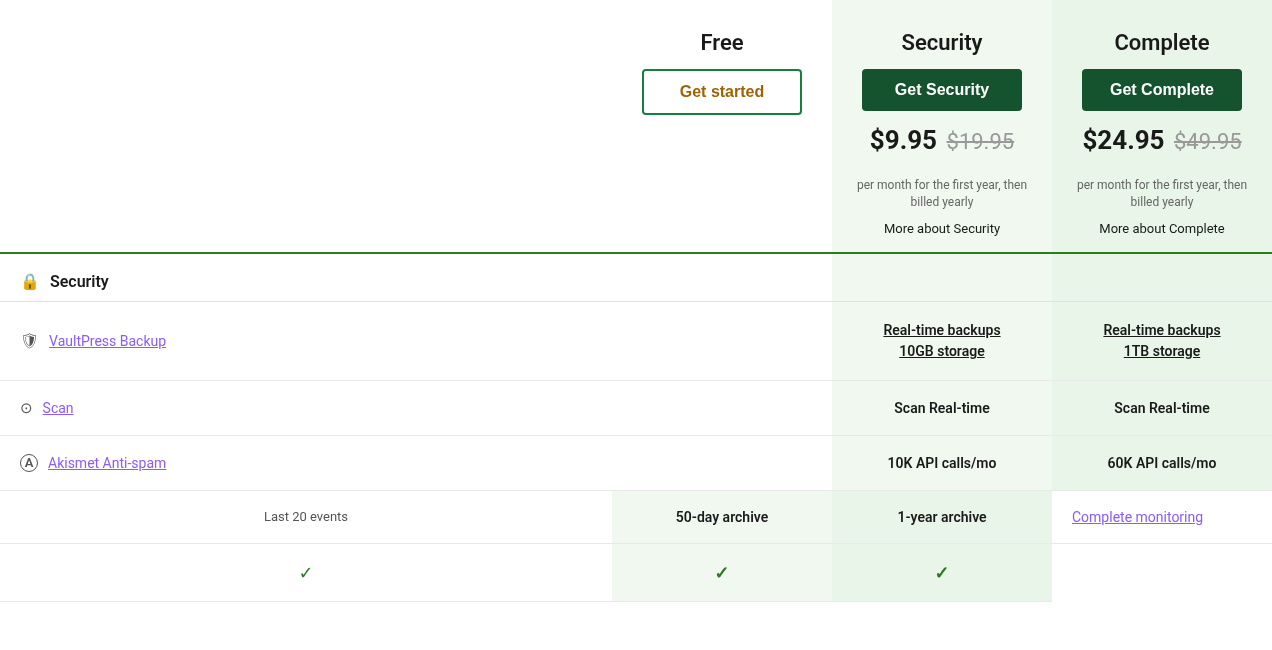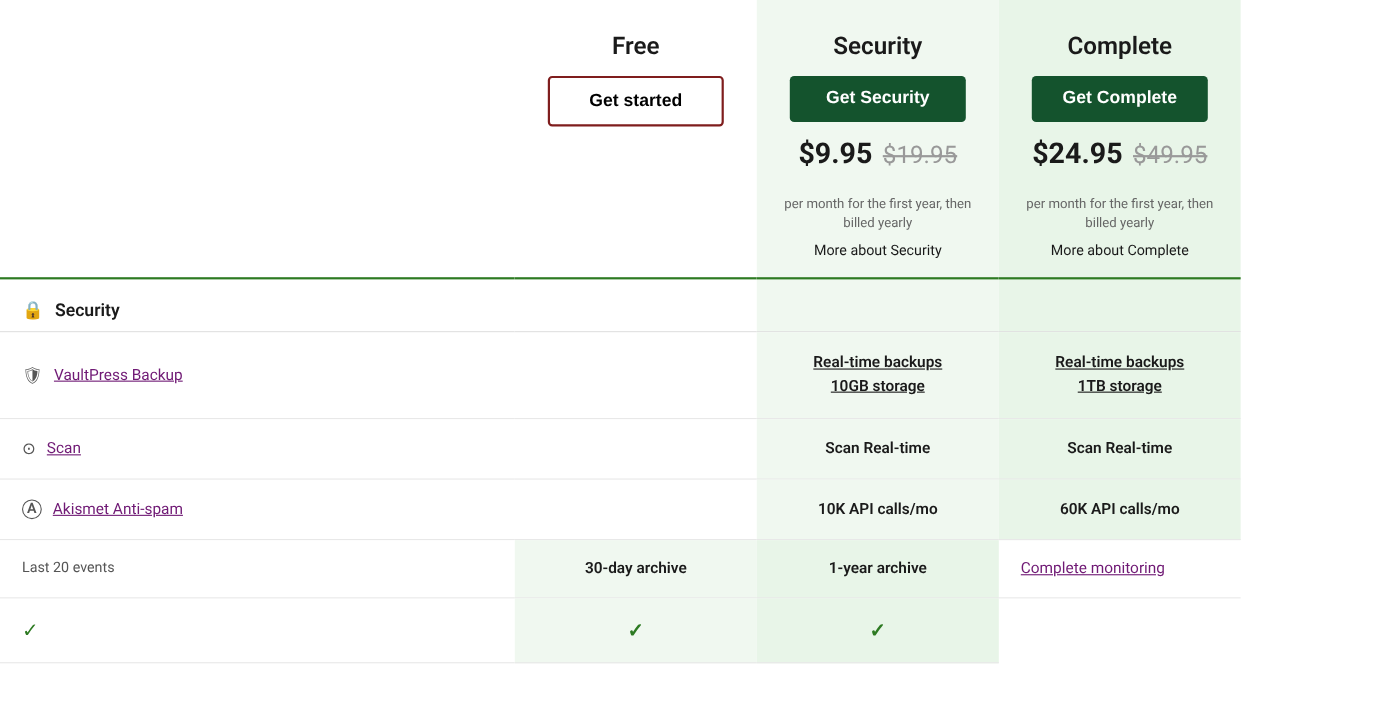--- a/index.html
+++ b/index.html
@@ -3,21 +3,21 @@
   <meta charset="utf-8">
   <style>
     * { box-sizing: border-box; margin: 0; padding: 0; }
     body {
       font-family: -apple-system, BlinkMacSystemFont, 'Segoe UI', Roboto, sans-serif;
       background: #fff;
       color: #1a1a1a;
       font-size: 14px;
     }
     .pricing-table {
-      width: 1128px;
+      width: 1272px;
       min-height: 650px;
       overflow: hidden;
       position: relative;
     }
     .table-grid {
       display: grid;
       grid-template-columns: 1fr 220px 220px 220px;
       width: 100%;
     }
     .header-cell {
@@ -38,22 +38,22 @@
       padding: 12px 24px;
       border-radius: 4px;
       font-size: 16px;
       font-weight: 600;
       cursor: pointer;
       border: none;
       width: 160px;
     }
     .btn-free {
       background: #fff;
-      border: 2px solid #7f1d1d;
-      color: #000000;
+      border: 2px solid #15803d;
+      color: #a16207;
     }
     .btn-security, .btn-complete {
       background: #14532d;
       color: #fff;
     }
     .price-row {
       margin-top: 14px;
       text-align: center;
     }
     .price-current {
@@ -118,27 +118,27 @@
     }
     .feature-cell.complete-col {
       background: #e8f5e8;
       justify-content: center;
       text-align: center;
       font-weight: 600;
       font-size: 14px;
       color: #1a1a1a;
     }
     .feature-cell.free-col {
-      justify-content: flex-start;
+      justify-content: center;
       text-align: center;
       color: #555;
       font-size: 13px;
     }
     .feature-link {
-      color: #701a75;
+      color: #8b5cf6;
       text-decoration: underline;
       cursor: pointer;
       font-size: 14px;
     }
     .feature-icon {
       font-size: 15px;
       color: #555;
       flex-shrink: 0;
     }
     .check-mark {
@@ -246,21 +246,21 @@
       <span>10K API calls/mo</span>
     </div>
     <div class="feature-cell complete-col">
       <span>60K API calls/mo</span>
     </div>
 
     <div class="feature-cell free-col">
       <span>Last 20 events</span>
     </div>
     <div class="feature-cell security-col">
-      <span>30-day archive</span>
+      <span>50-day archive</span>
     </div>
     <div class="feature-cell complete-col">
       <span>1-year archive</span>
     </div>
 
     <div class="feature-cell feature-col">
       <a class="feature-link">Complete monitoring</a>
     </div>
     <div class="feature-cell free-col">
       <span class="check-mark">✓</span>

